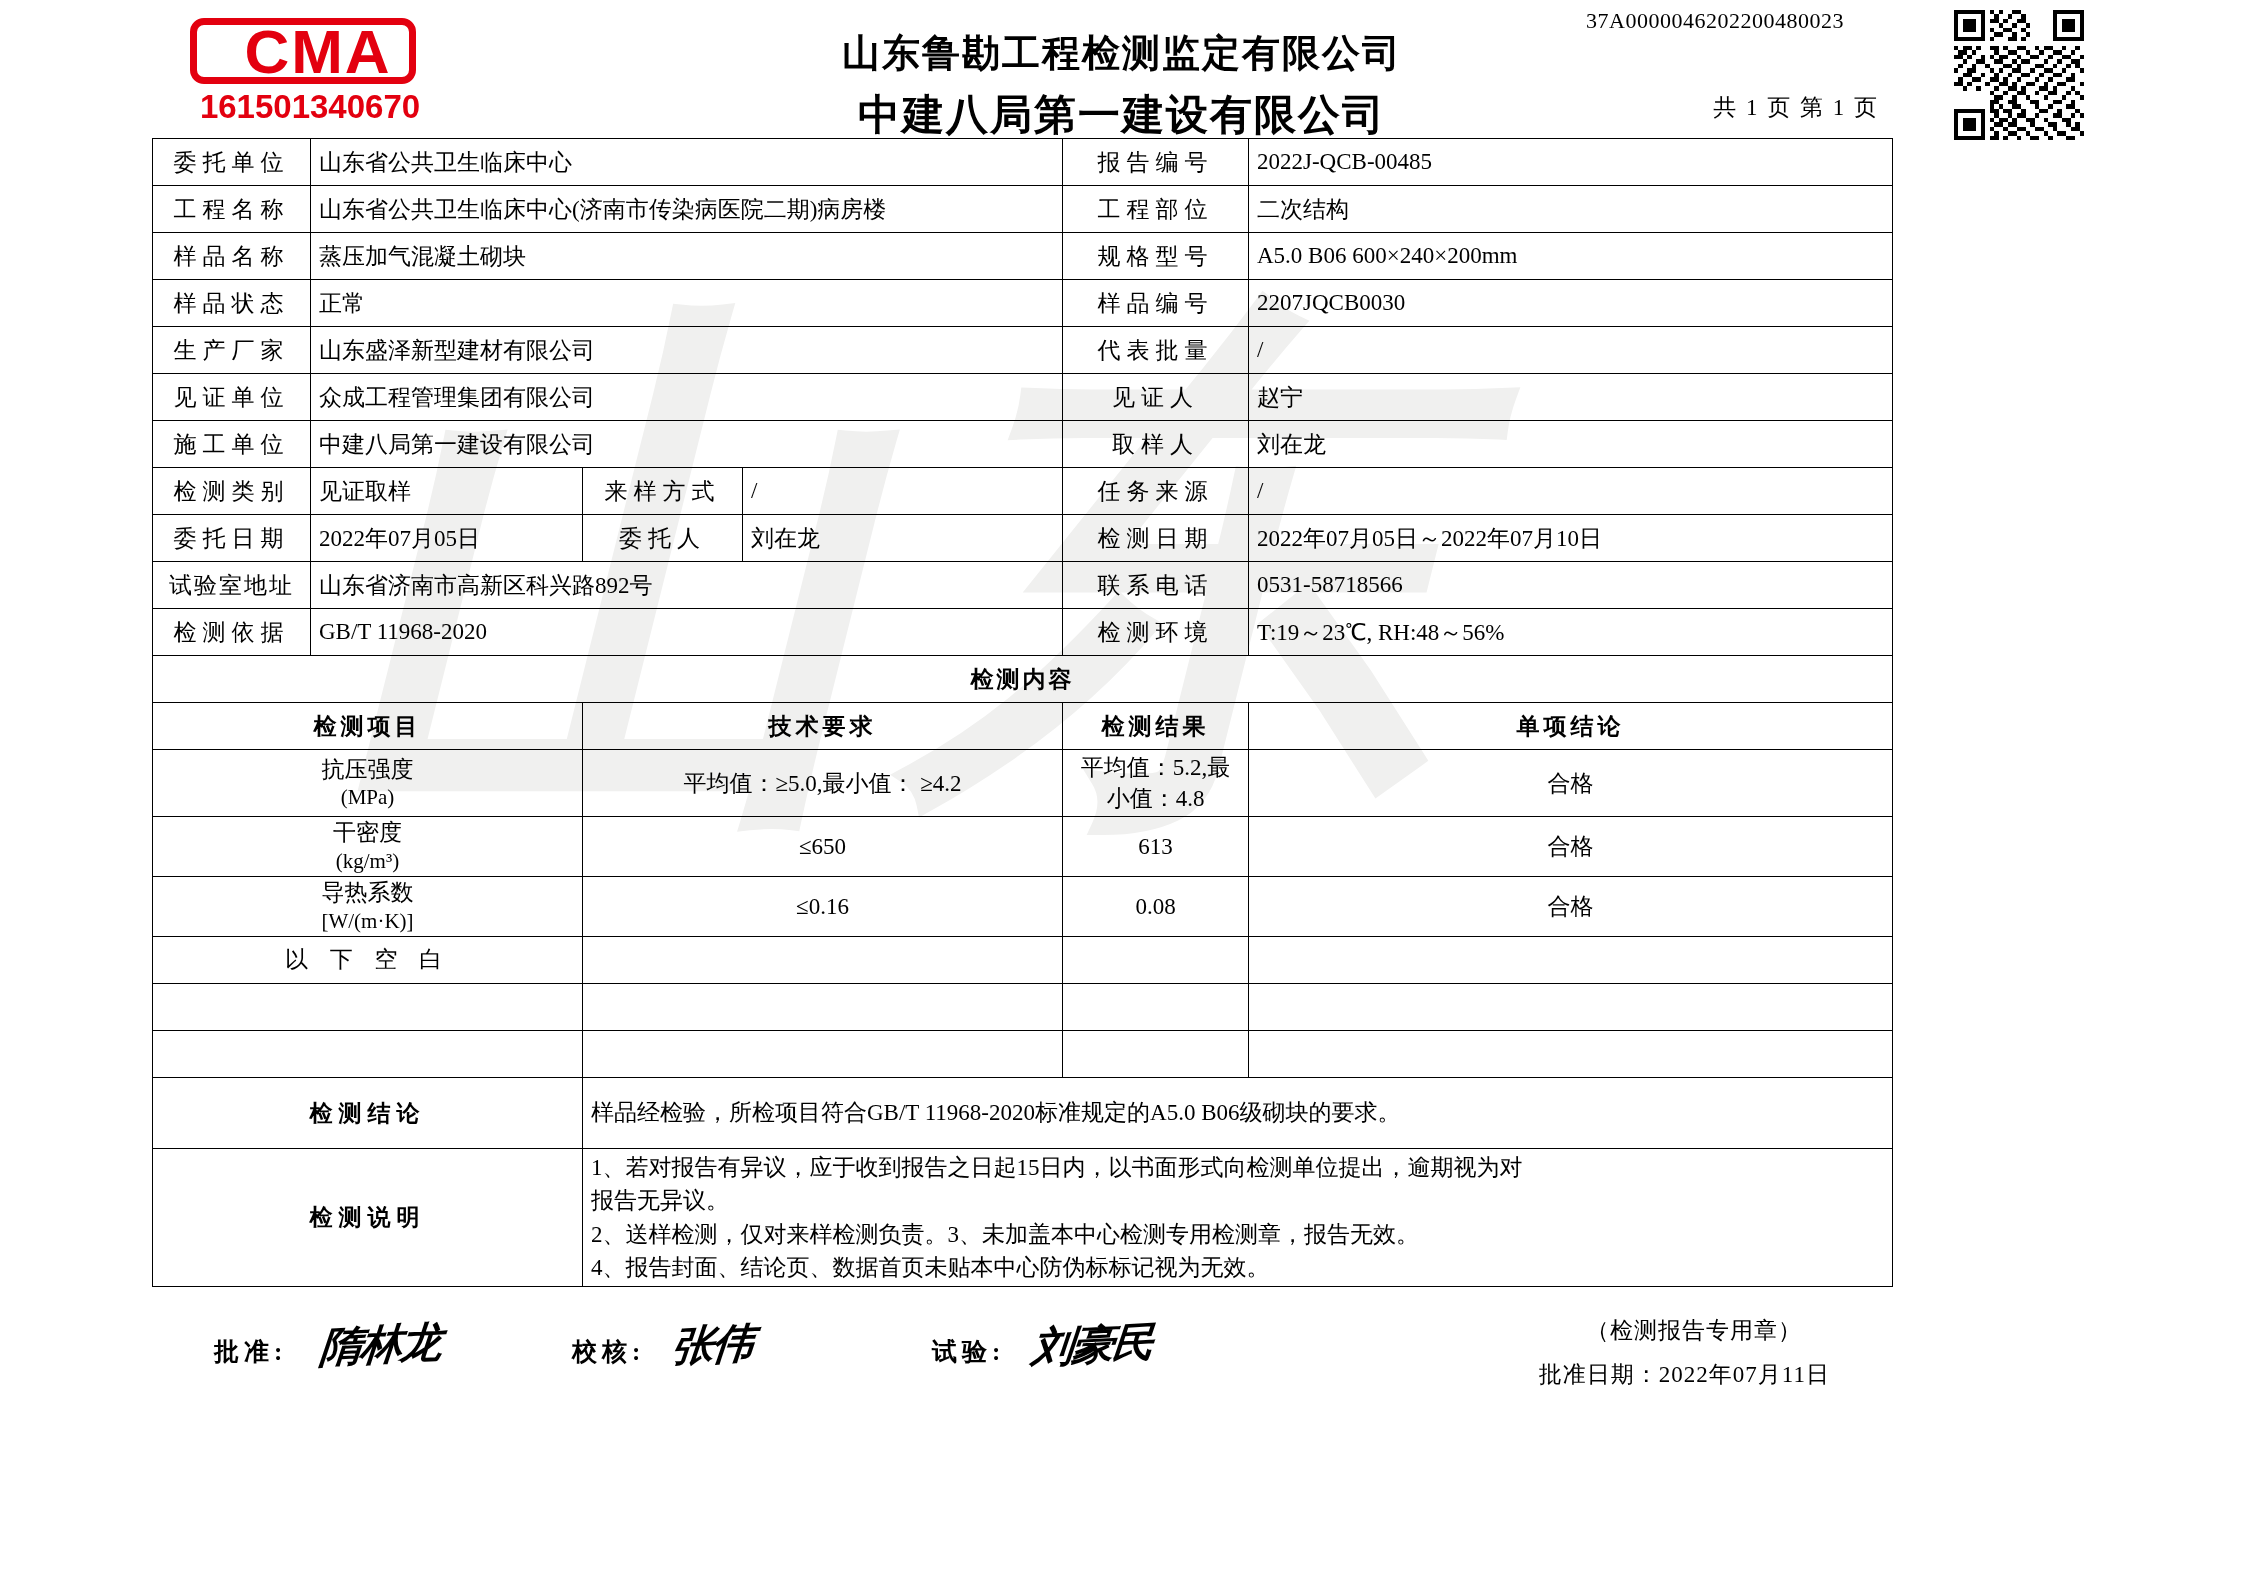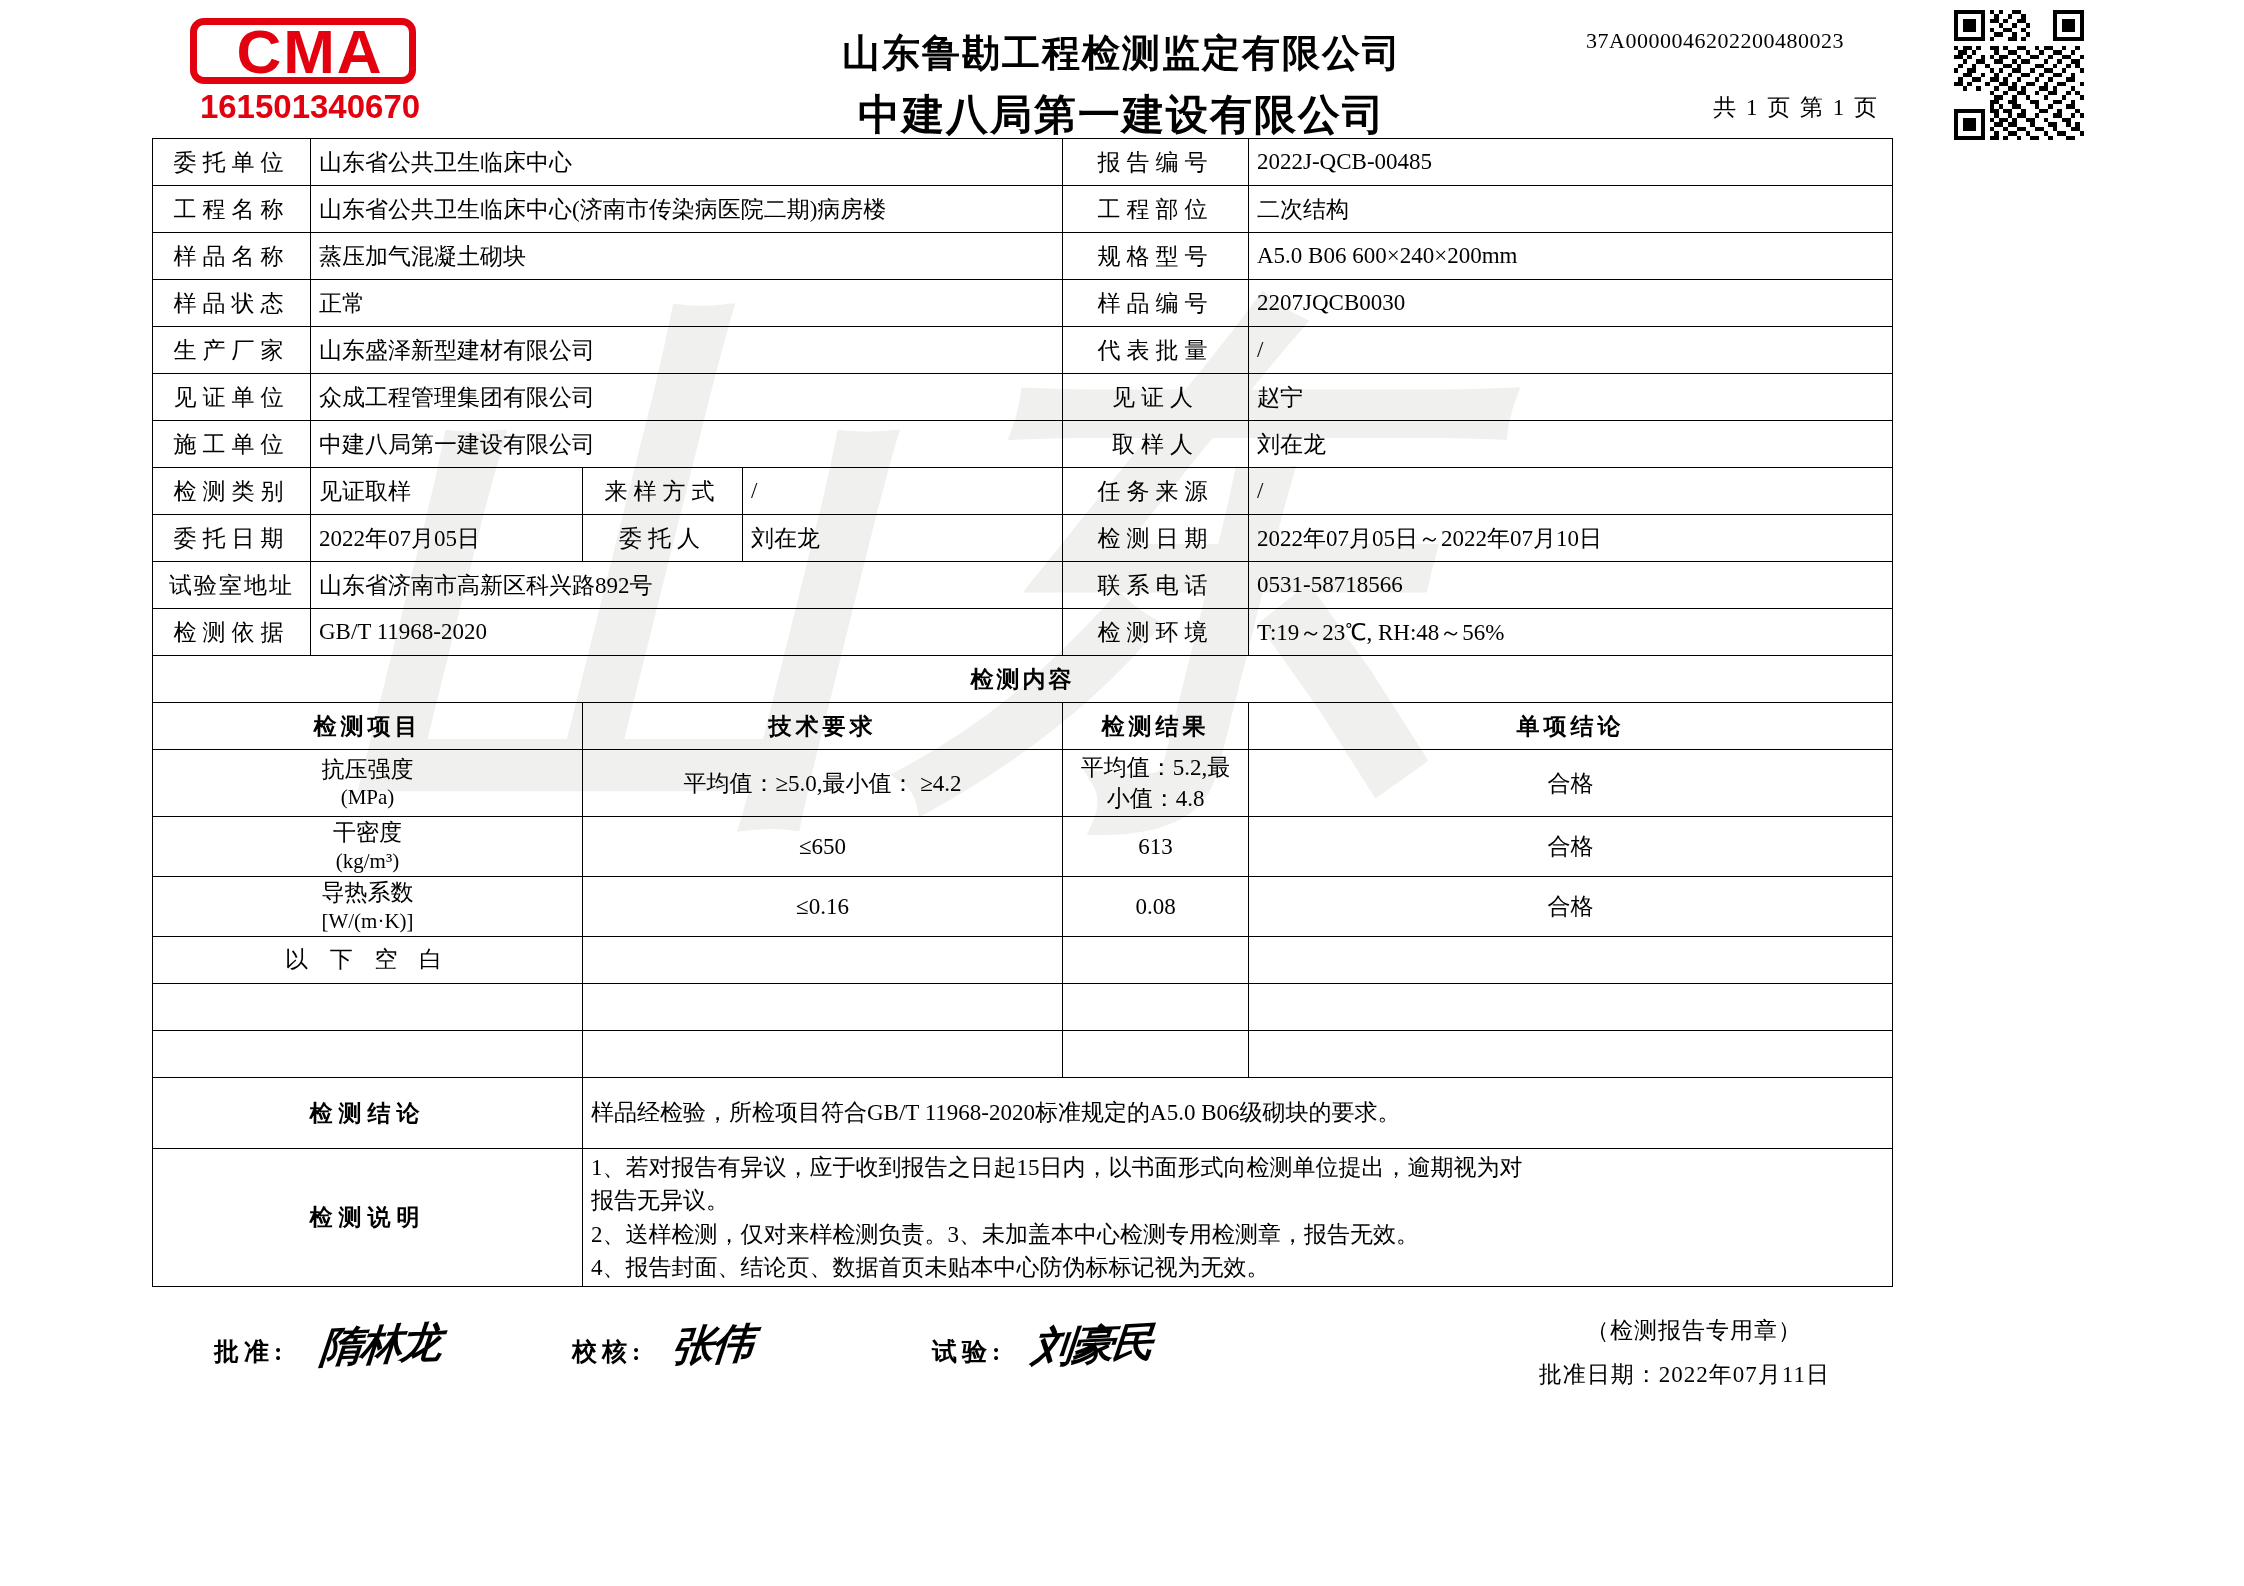--- a/index.html
+++ b/index.html
@@ -70,20 +70,21 @@
   .cma-letters {
     position: absolute;
     left: 0; top: -9px;
     width: 226px;
     text-align: center;
     font-family: "Liberation Sans", sans-serif;
     font-weight: bold;
     font-size: 62px;
     color: #e3000f;
     letter-spacing: 2px;
+    padding-left: 8px;
   }
   .cma-num {
     color: #e3000f;
     font-family: "Liberation Sans", sans-serif;
     font-weight: bold;
     font-size: 33px;
     margin-top: 4px;
     letter-spacing: 0px;
   }
   .titles {
@@ -102,21 +103,21 @@
   .title2 {
     font-size: 42px;
     font-weight: bold;
     letter-spacing: 2px;
     margin-top: 8px;
     font-family: "Liberation Serif", serif;
   }
   .report-no {
     position: absolute;
     right: 250px;
-    top: 28px;
+    top: 8px;
     font-size: 22px;
     font-family: "Liberation Serif", serif;
     letter-spacing: 0.5px;
   }
   .qr {
     position: absolute;
     right: 10px;
     top: 10px;
     width: 130px;
     height: 130px;

